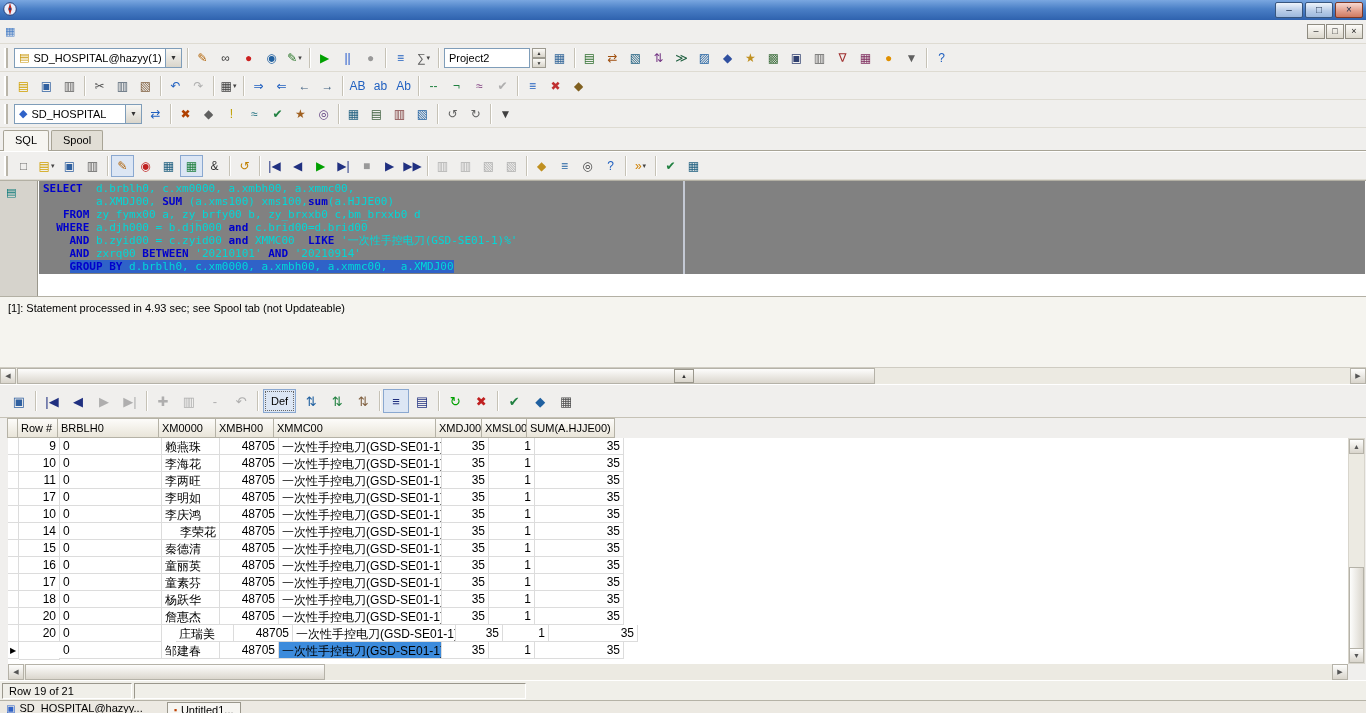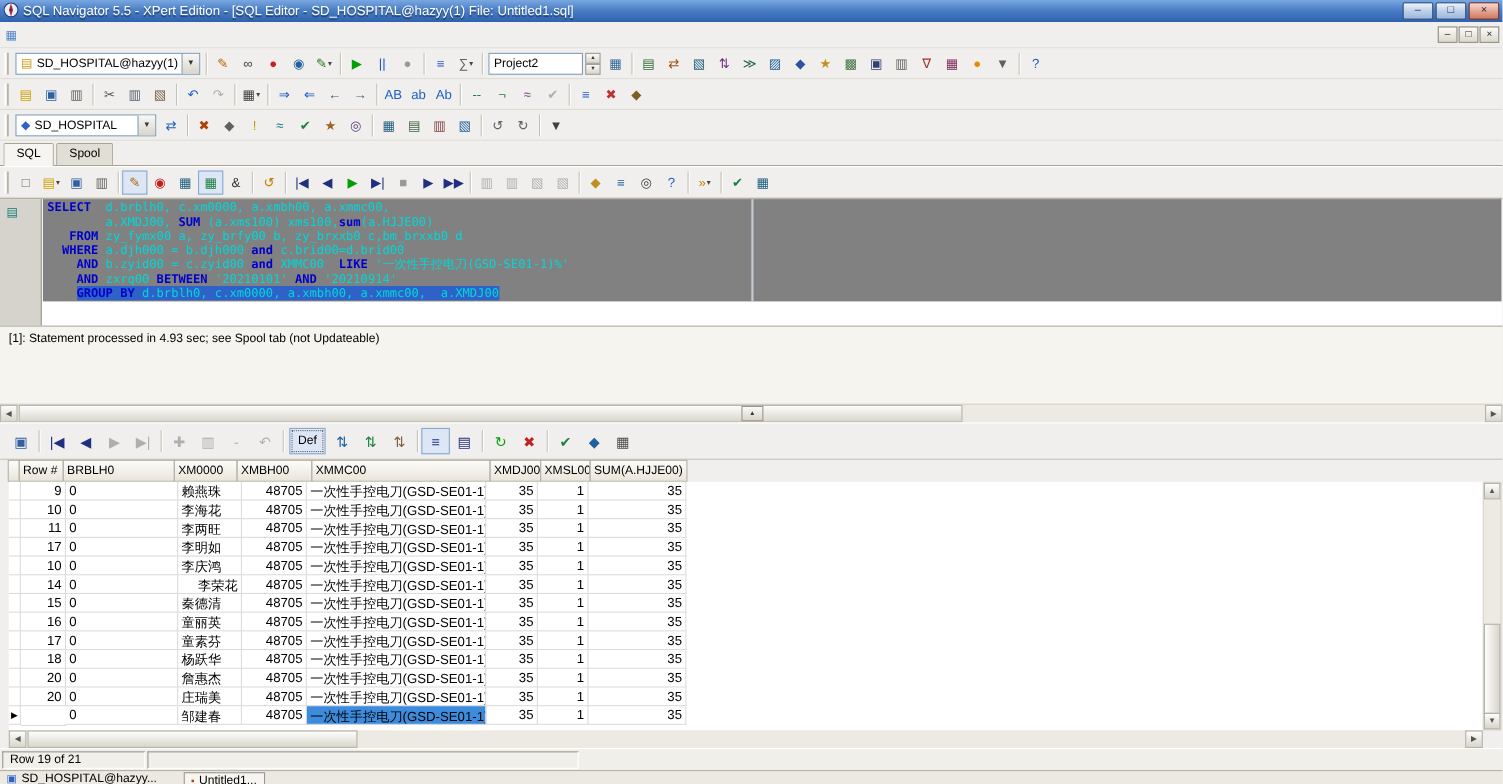--- a/index.html
+++ b/index.html
@@ -136,21 +136,20 @@
 <body>
 
 <div class="titlebar">
   <span>
     <svg width="14" height="14" viewBox="0 0 14 14">
         <circle cx="7" cy="7" r="6.3" fill="#e9eefb" stroke="#25407a"></circle>
         <path d="M7 1 L8.8 7 L7 13 L5.2 7 Z" fill="#c22418"></path>
         <circle cx="7" cy="7" r="1.2" fill="#25407a"></circle>
       </svg>
   </span>
-  <span class="title-text">SQL Navigator 5.5 - XPert Edition - [SQL Editor - SD_HOSPITAL@hazyy(1) File: Untitled1.sql]</span>
   <span class="win-controls">
     <span class="win-btn">–</span>
     <span class="win-btn">□</span>
     <span class="win-btn close">×</span>
   </span>
 </div>
 
 <div class="menubar">
   <span class="mdi-icon">▦</span>
   <span class="mdi-controls">
@@ -604,21 +603,21 @@
         <span class="glyph" style="color: rgb(80, 80, 80);">▦</span>
       </span>
     </span>
 </div>
 
 <div class="grid-head">
     <span class="gh-cell" style="width: 11px;"></span>
     <span class="gh-cell" style="width: 41px;">Row #</span>
     <span class="gh-cell" style="width: 102px;">BRBLH0</span>
     <span class="gh-cell" style="width: 58px;">XM0000</span>
-    <span class="gh-cell" style="width: 69px;">XMBH00</span>
+    <span class="gh-cell" style="width: 59px;">XMBH00</span>
     <span class="gh-cell" style="width: 163px;">XMMC00</span>
     <span class="gh-cell" style="width: 47px;">XMDJ00</span>
     <span class="gh-cell" style="width: 46px;">XMSL00</span>
     <span class="gh-cell" style="width: 89px;">SUM(A.HJJE00)</span>
   </div>
 <div class="grid-body">
     <div class="g-row">
       <span class="g-cell g-ind" style="width: 11px;"></span>
       <span class="g-cell num" style="width: 41px;">9</span>
       <span class="g-cell" style="width: 102px;">0</span>
@@ -736,21 +735,21 @@
       <span class="g-cell num" style="width: 59px;">48705</span>
       <span class="g-cell" style="width: 163px;">一次性手控电刀(GSD-SE01-1)</span>
       <span class="g-cell num" style="width: 47px;">35</span>
       <span class="g-cell num" style="width: 46px;">1</span>
       <span class="g-cell num" style="width: 89px;">35</span>
     </div>
     <div class="g-row">
       <span class="g-cell g-ind" style="width: 11px;"></span>
       <span class="g-cell num" style="width: 41px;">20</span>
       <span class="g-cell" style="width: 102px;">0</span>
-      <span class="g-cell" style="width: 58px;">庄瑞美</span>
+      <span class="g-cell" style="width: 58px; margin-left: 14px;">庄瑞美</span>
       <span class="g-cell num" style="width: 59px;">48705</span>
       <span class="g-cell" style="width: 163px;">一次性手控电刀(GSD-SE01-1)</span>
       <span class="g-cell num" style="width: 47px;">35</span>
       <span class="g-cell num" style="width: 46px;">1</span>
       <span class="g-cell num" style="width: 89px;">35</span>
     </div>
     <div class="g-row">
       <span class="g-cell g-ind" style="width: 11px;">▶</span>
       <span class="g-cell num" style="width: 41px; margin-top: 16px;">21</span>
       <span class="g-cell" style="width: 102px;">0</span>

